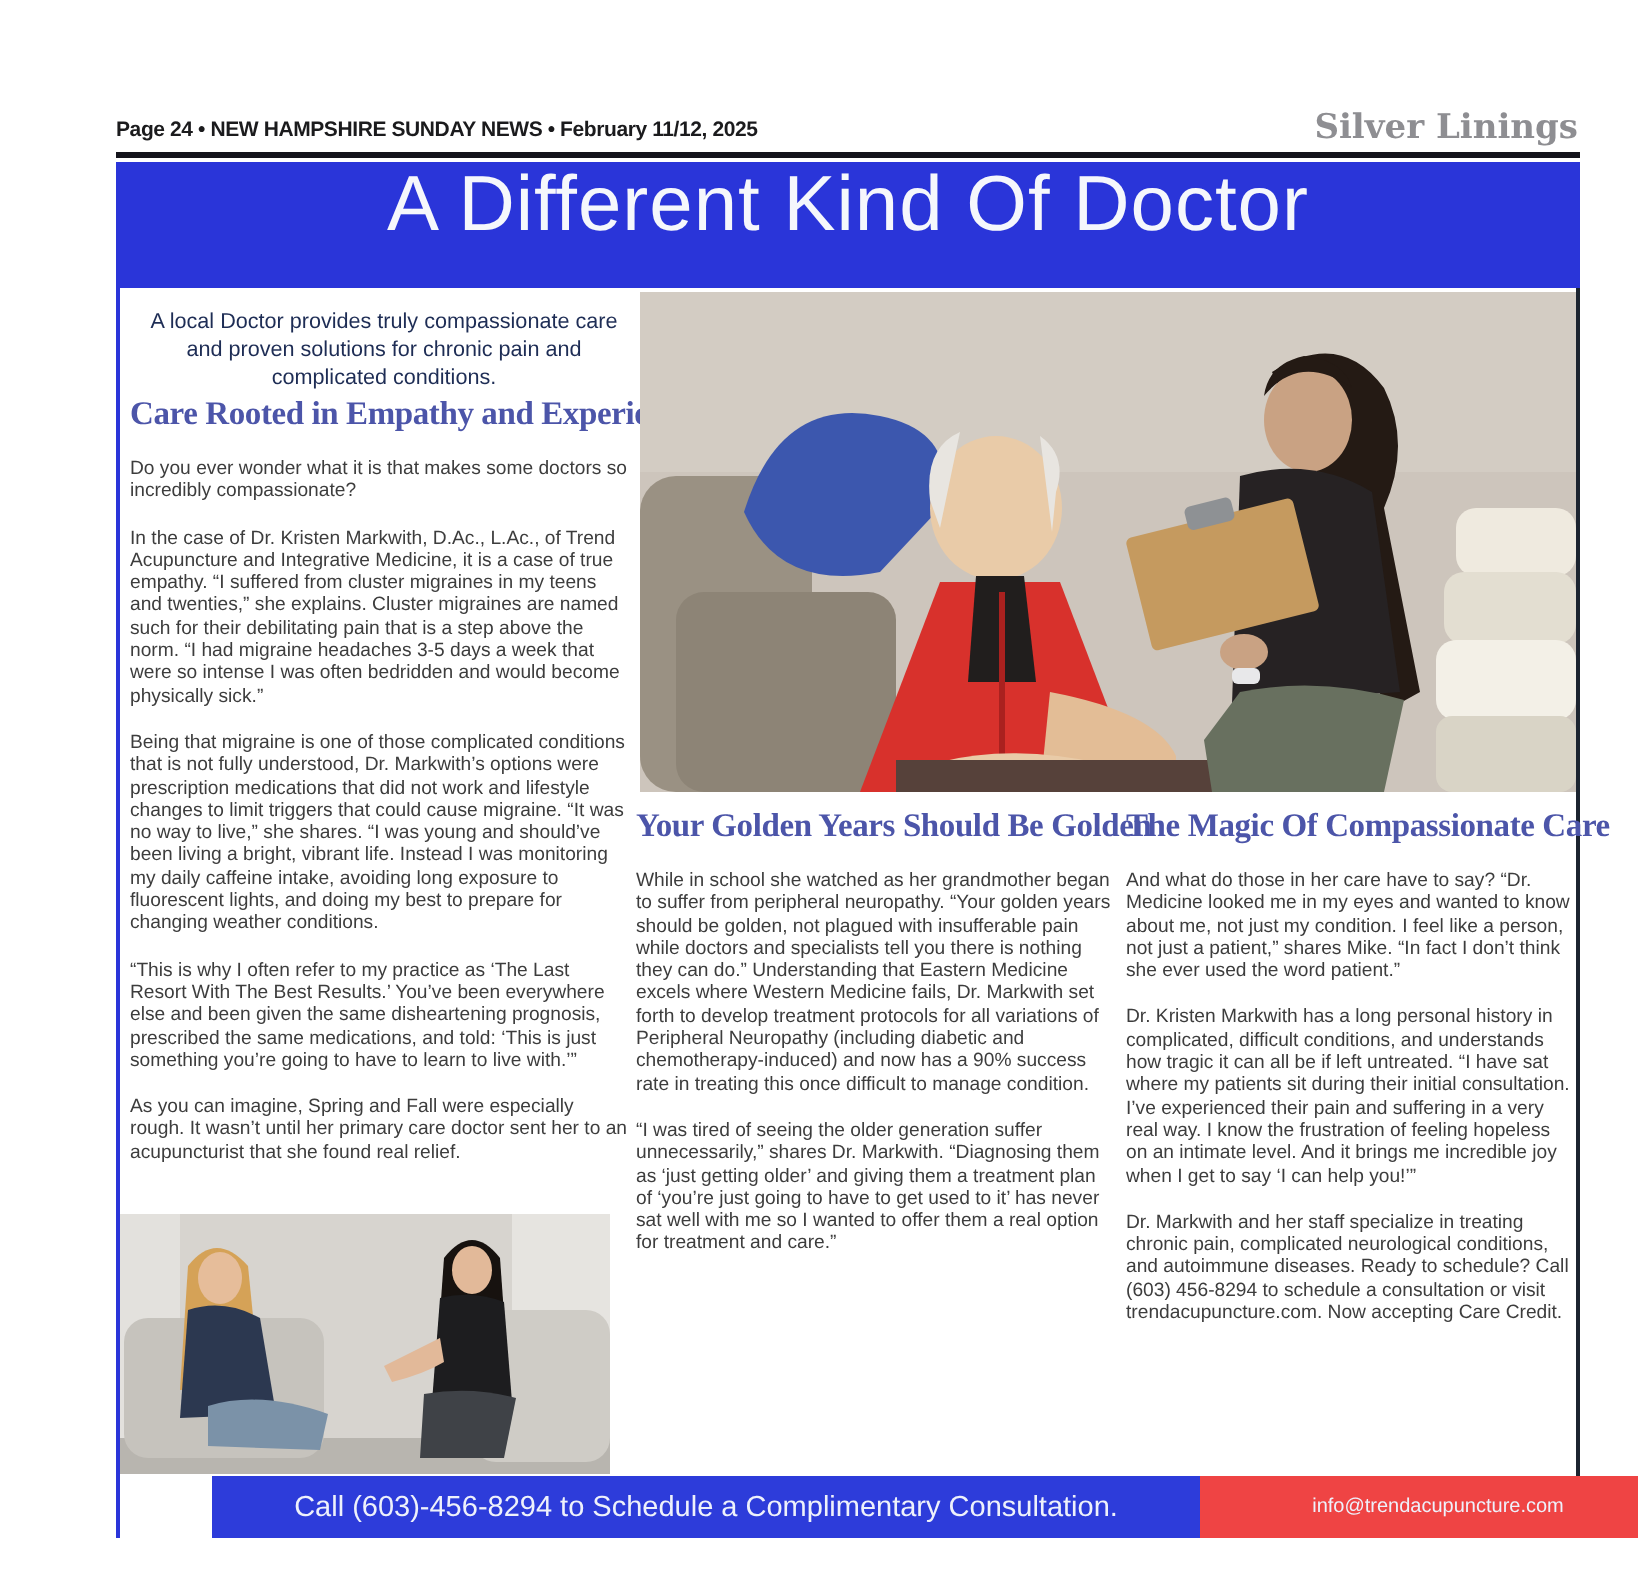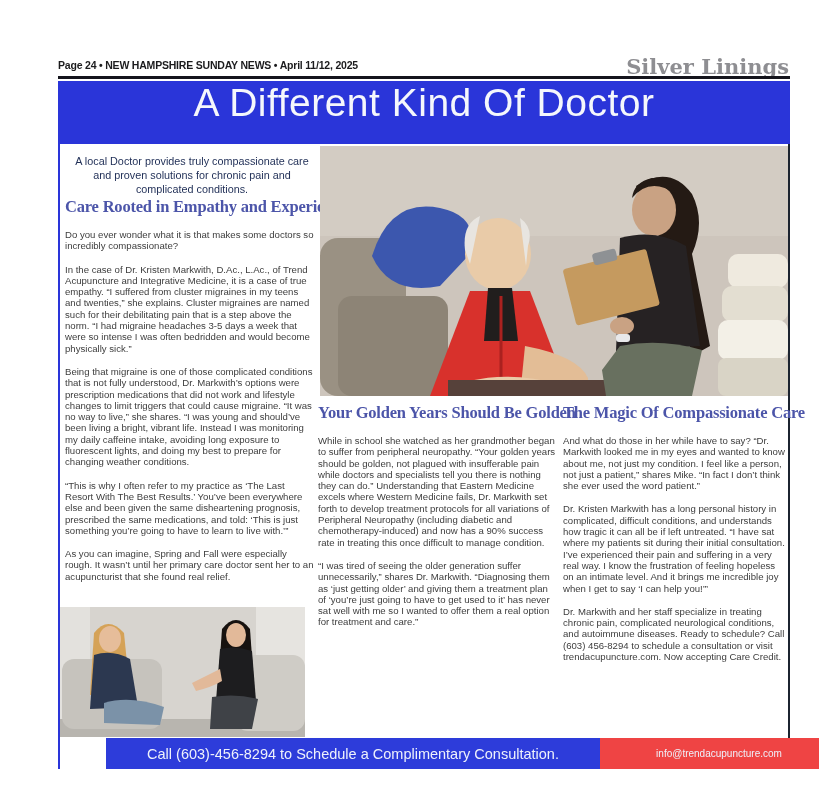--- a/index.html
+++ b/index.html
@@ -3,21 +3,21 @@
 <meta charset="utf-8">
 <style>
   html,body{margin:0;padding:0;background:#ffffff;}
   .page{position:relative;width:819px;height:792px;background:#ffffff;
         font-family:"Liberation Sans",sans-serif;overflow:hidden;}
 
   
   .masthead-left{position:absolute;left:58px;top:59px;font-size:10.5px;font-weight:bold;
                  color:#1b1b1d;letter-spacing:-0.2px;}
   .masthead-right{position:absolute;right:30px;top:54px;font-family:"DejaVu Serif",serif;
-                  font-weight:bold;font-size:21px;color:#8e8e92;}
+                  font-weight:bold;font-size:17px;color:#8e8e92;}
   .masthead-rule{position:absolute;left:58px;top:76px;width:732px;height:3px;background:#14141c;}
 
   
   .banner{position:absolute;left:58px;top:81px;width:732px;height:63px;background:#2a35d9;
           display:flex;justify-content:center;}
   .banner-title{color:#f5f7fc;font-size:39px;font-weight:500;letter-spacing:0.5px;}
 
   
   .frame-left{position:absolute;left:58px;top:144px;width:2px;height:625px;background:#2a35d9;}
   .frame-right{position:absolute;left:788px;top:144px;width:2px;height:625px;background:#1c2430;}
@@ -49,21 +49,21 @@
   .footer-call{width:494px;background:#2d3cda;color:#eef1fb;display:flex;align-items:center;
                justify-content:center;font-size:14.5px;font-weight:500;}
   .footer-email{flex:1;background:#ef4444;color:#eef1fb;display:flex;align-items:center;
                 justify-content:center;font-size:10px;}
 </style>
 </head>
 <body>
 
 <div class="page">
 
-  <div class="masthead-left">Page 24 • NEW HAMPSHIRE SUNDAY NEWS • April 11/12, 2025</div>
+  <div class="masthead-left">Page 24 • NEW HAMPSHIRE SUNDAY NEWS • February 11/12, 2025</div>
   <div class="masthead-right">Silver Linings</div>
   <div class="masthead-rule"></div>
 
   <div class="banner">
     <span class="banner-title">A Different Kind Of Doctor</span>
   </div>
 
   <div class="frame-left"></div>
   <div class="frame-right"></div>
 
@@ -126,21 +126,21 @@
   </div>
 
   <div class="col col-mid">
     <h2 class="sec-heading">Your Golden Years Should Be Golden</h2>
     <p>While in school she watched as her grandmother began to suffer from peripheral neuropathy. “Your golden years should be golden, not plagued with insufferable pain while doctors and specialists tell you there is nothing they can do.” Understanding that Eastern Medicine excels where Western Medicine fails, Dr. Markwith set forth to develop treatment protocols for all variations of Peripheral Neuropathy (including diabetic and chemotherapy-induced) and now has a 90% success rate in treating this once difficult to manage condition.</p>
     <p>“I was tired of seeing the older generation suffer unnecessarily,” shares Dr. Markwith. “Diagnosing them as ‘just getting older’ and giving them a treatment plan of ‘you’re just going to have to get used to it’ has never sat well with me so I wanted to offer them a real option for treatment and care.”</p>
   </div>
 
   <div class="col col-right">
     <h2 class="sec-heading">The Magic Of Compassionate Care</h2>
-    <p>And what do those in her while have to say? “Dr. Markwith looked me in my eyes and wanted to know about me, not just my condition. I feel like a person, not just a patient,” shares Mike. “In fact I don’t think she ever used the word patient.”</p>
+    <p>And what do those in her care have to say? “Dr. Medicine looked me in my eyes and wanted to know about me, not just my condition. I feel like a person, not just a patient,” shares Mike. “In fact I don’t think she ever used the word patient.”</p>
     <p>Dr. Kristen Markwith has a long personal history in complicated, difficult conditions, and understands how tragic it can all be if left untreated. “I have sat where my patients sit during their initial consultation. I’ve experienced their pain and suffering in a very real way. I know the frustration of feeling hopeless on an intimate level. And it brings me incredible joy when I get to say ‘I can help you!’”</p>
     <p>Dr. Markwith and her staff specialize in treating chronic pain, complicated neurological conditions, and autoimmune diseases. Ready to schedule? Call (603) 456-8294 to schedule a consultation or visit trendacupuncture.com. Now accepting Care Credit.</p>
   </div>
 
   <div class="photo-secondary">
     <svg width="245" height="130" viewBox="0 0 245 130">
       <rect x="0" y="0" width="245" height="130" fill="#d7d4cf"></rect>
       <rect x="0" y="0" width="30" height="130" fill="#e3e1dd"></rect>
       <rect x="196" y="0" width="49" height="70" fill="#e6e4e0"></rect>
       <rect x="0" y="112" width="245" height="18" fill="#b8b5af"></rect>

